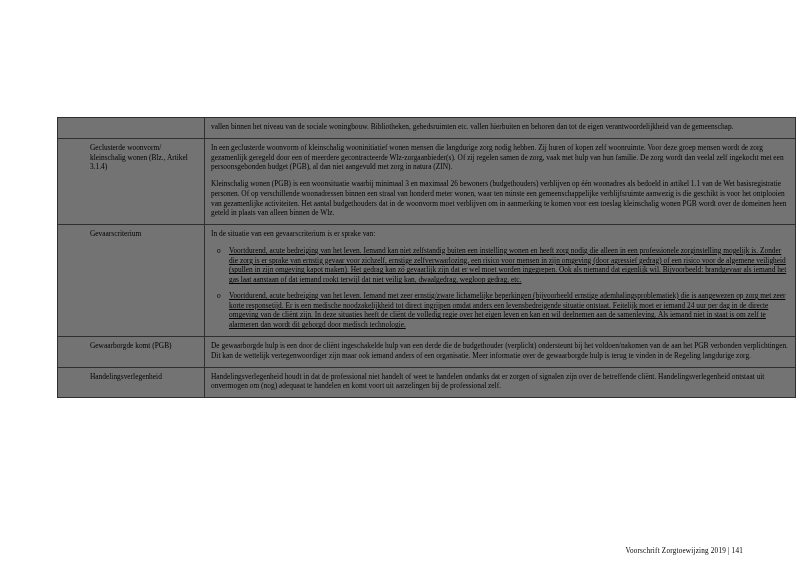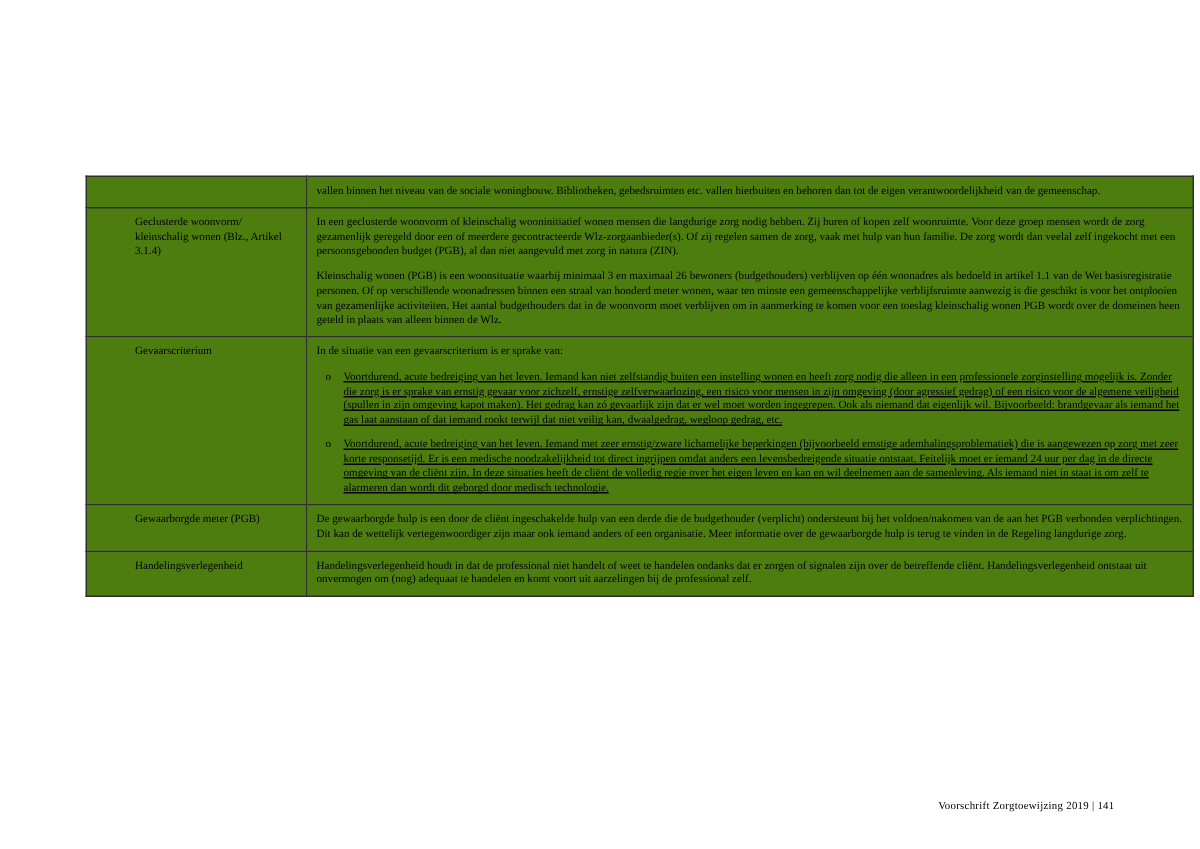--- a/index.html
+++ b/index.html
@@ -23,21 +23,21 @@
   .doc-table {
     position: absolute;
     left: 57px;
     top: 117px;
     width: 686px;
     border-collapse: collapse;
     table-layout: fixed;
   }
   .doc-table td {
     border: 1px solid #2f2f2f;
-    background: #4d7c0f;
+    background: #737373;
     vertical-align: top;
     padding: 4px 6px 6px 6px;
     font-size: 7.4px;
     line-height: 1.32;
     font-family: "Liberation Serif", serif;
   }
   td.term-col {
     width: 108px;
     padding-left: 32px;
   }
@@ -71,21 +71,21 @@
     content: "o";
     position: absolute;
     left: -12px;
     top: 0;
     font-size: 7.4px;
     line-height: 1.32;
   }
   .footer {
     position: absolute;
     right: 57px;
-    bottom: 25px;
+    bottom: 11px;
     font-size: 7.2px;
     letter-spacing: 0.2px;
     color: #000000;
     font-family: "Liberation Serif", serif;
     white-space: nowrap;
   }
 </style>
 </head>
 <body>
 
@@ -121,21 +121,21 @@
           <p class="para">In de situatie van een gevaarscriterium is er sprake van:</p>
           <ul class="bullets">
             <li>Voortdurend, acute bedreiging van het leven. Iemand kan niet zelfstandig buiten een instelling wonen en heeft zorg nodig die alleen in een professionele zorginstelling mogelijk is. Zonder die zorg is er sprake van ernstig gevaar voor zichzelf, ernstige zelfverwaarlozing, een risico voor mensen in zijn omgeving (door agressief gedrag) of een risico voor de algemene veiligheid (spullen in zijn omgeving kapot maken). Het gedrag kan zó gevaarlijk zijn dat er wel moet worden ingegrepen. Ook als niemand dat eigenlijk wil. Bijvoorbeeld: brandgevaar als iemand het gas laat aanstaan of dat iemand rookt terwijl dat niet veilig kan, dwaalgedrag, wegloop gedrag, etc.</li>
             <li>Voortdurend, acute bedreiging van het leven. Iemand met zeer ernstig/zware lichamelijke beperkingen (bijvoorbeeld ernstige ademhalingsproblematiek) die is aangewezen op zorg met zeer korte responsetijd. Er is een medische noodzakelijkheid tot direct ingrijpen omdat anders een levensbedreigende situatie ontstaat. Feitelijk moet er iemand 24 uur per dag in de directe omgeving van de cliënt zijn. In deze situaties heeft de cliënt de volledig regie over het eigen leven en kan en wil deelnemen aan de samenleving. Als iemand niet in staat is om zelf te alarmeren dan wordt dit geborgd door medisch technologie.</li>
           </ul>
         </td>
       </tr>
 
       <tr>
         <td class="term-col">
-          <p class="term">Gewaarborgde meter (PGB)</p>
+          <p class="term">Gewaarborgde komt (PGB)</p>
         </td>
         <td class="def-col">
           <p class="para">De gewaarborgde hulp is een door de cliënt ingeschakelde hulp van een derde die de budgethouder (verplicht) ondersteunt bij het voldoen/nakomen van de aan het PGB verbonden verplichtingen. Dit kan de wettelijk vertegenwoordiger zijn maar ook iemand anders of een organisatie. Meer informatie over de gewaarborgde hulp is terug te vinden in de Regeling langdurige zorg.</p>
         </td>
       </tr>
 
       <tr>
         <td class="term-col">
           <p class="term">Handelingsverlegenheid</p>
         </td>

